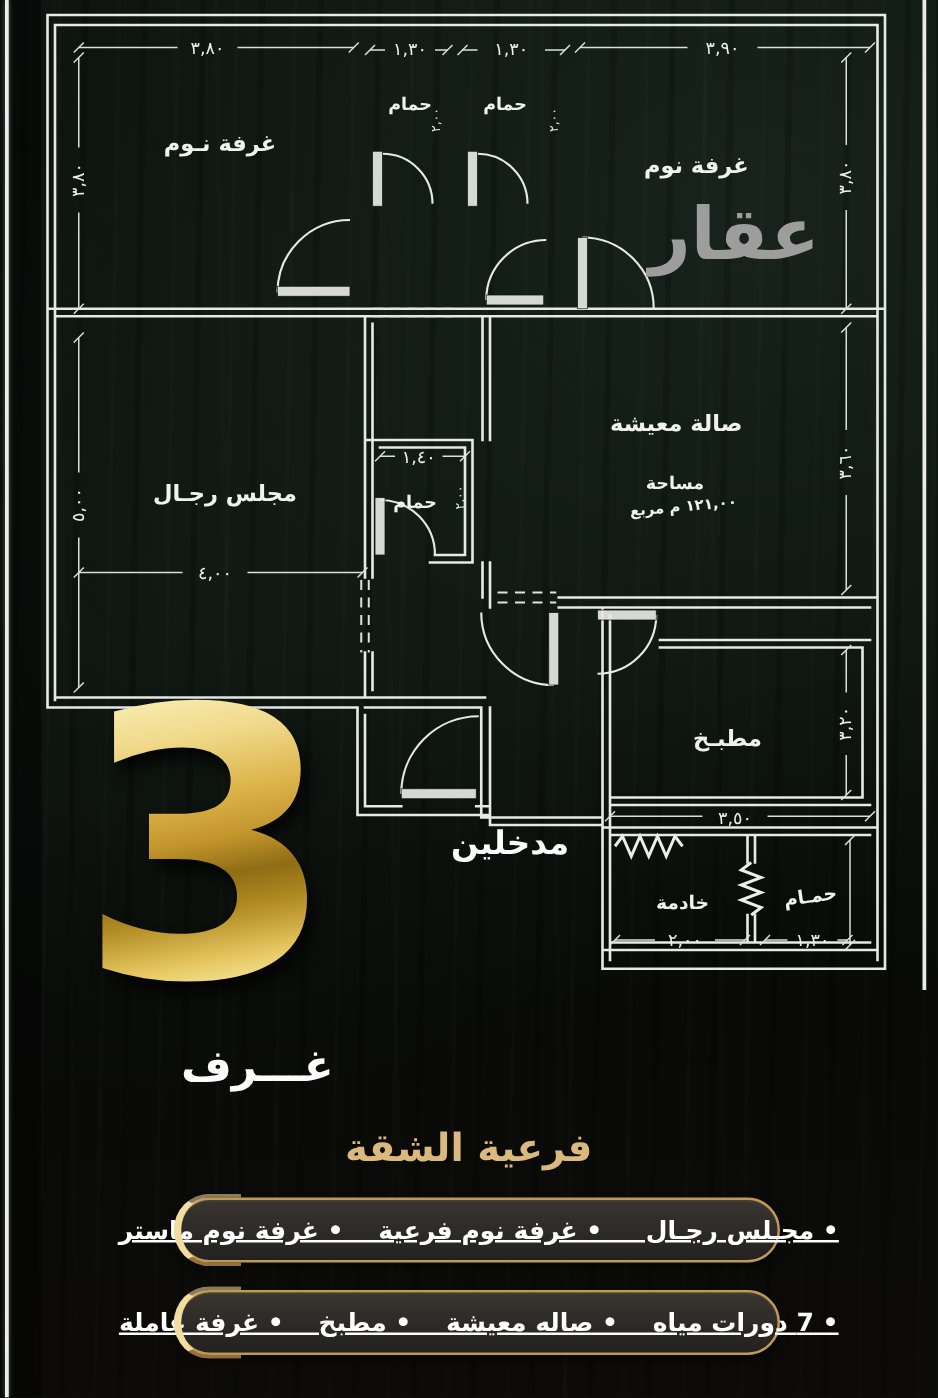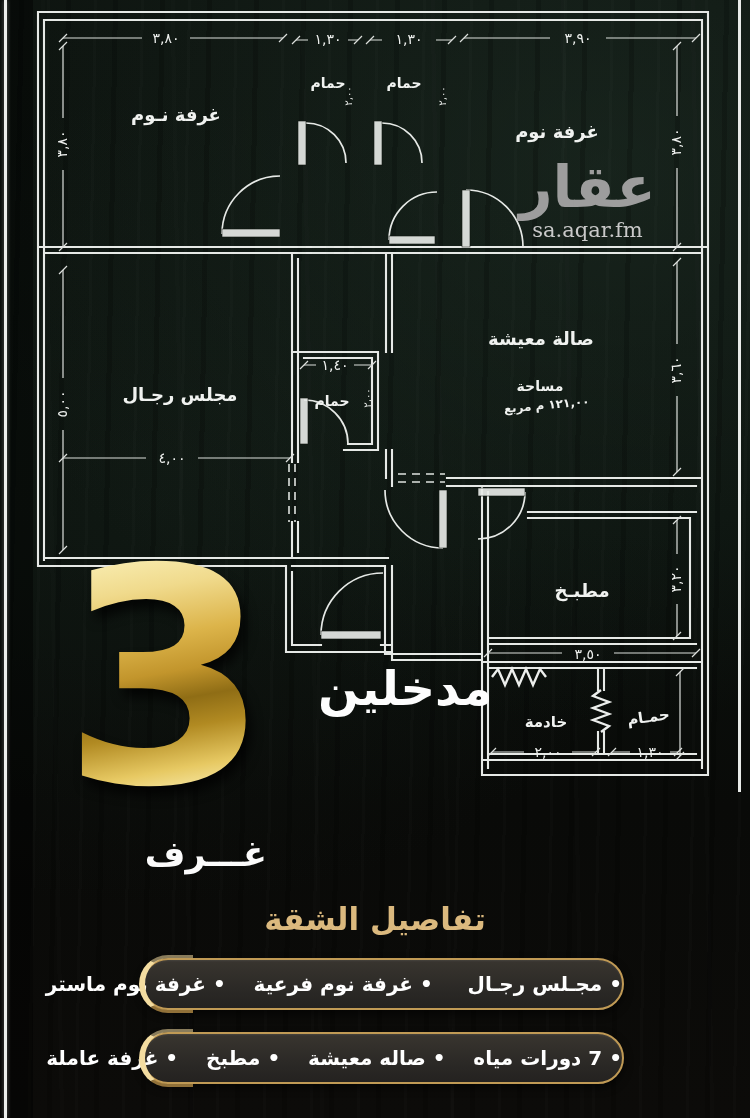--- a/index.html
+++ b/index.html
@@ -30,39 +30,39 @@
   .leaf{fill:#e6e9e6;opacity:.92;stroke:#10150f;stroke-width:.6;}
   .dash{stroke:#dfe3df;stroke-width:1.6;fill:none;stroke-dasharray:8 6;}
   .d{stroke:#dcdfdc;stroke-width:1.2;fill:none;}
   .zz{stroke:#eceeec;stroke-width:2.4;fill:none;stroke-linejoin:miter;}
   text.rl{fill:#f0f2f0;font-weight:bold;font-size:18px;text-anchor:middle;}
   text.dt{fill:#eef0ee;font-size:14px;text-anchor:middle;}
   text.sm{fill:#e6e9e6;font-size:10px;text-anchor:middle;}
   .logo{position:absolute;left:505px;top:126px;width:165px;text-align:center;line-height:1;}
   .logo-name{font-size:58px;font-weight:bold;color:#9d9d9d;letter-spacing:1px;margin-top:32px;}
   .logo-site{font-size:21px;color:#c9c9c9;margin-top:4px;font-family:"DejaVu Serif",serif;}
-  .entrances{position:absolute;left:318px;top:660px;width:180px;
-    color:#fdfdfd;font-size:48px;font-weight:bold;}
+  .entrances{position:absolute;left:318px;top:660px;width:180px;text-align:center;
+    color:#fdfdfd;font-size:26px;font-weight:bold;}
   .badge-num{
     position:absolute;left:62px;top:552px;width:205px;text-align:center;
     font-size:298px;font-weight:bold;line-height:.85;
     background:linear-gradient(170deg,#fbf3bd 0%,#f0da8c 18%,#dcb44a 35%,#c2952c 48%,#8f6d15 58%,#b18a22 68%,#e7c963 82%,#fdf4c0 95%);
     -webkit-background-clip:text;background-clip:text;color:transparent;
     filter:drop-shadow(5px 9px 6px rgba(0,0,0,.75));
   }
   .badge-label{position:absolute;left:62px;top:834px;width:205px;text-align:right;
     color:#fbfbfb;font-size:35px;font-weight:bold;}
   .details-title{position:absolute;left:190px;top:901px;width:370px;text-align:center;
     color:#dbb97e;font-size:31px;font-weight:bold;}
   .pill{
     position:absolute;left:142px;width:478px;height:48px;border-radius:27px;
     border:2px solid #c09a55;background:linear-gradient(180deg,#39352f 0%,#2b2926 60%,#242220 100%);
     box-shadow:0 4px 8px rgba(0,0,0,.55), inset 0 1px 2px rgba(255,255,255,.08);
-    display:flex;align-items:center;justify-content:flex-start;direction:rtl;
-    color:#ffffff;font-size:20px;font-weight:bold;white-space:pre;
+    display:flex;align-items:center;justify-content:center;direction:rtl;
+    color:#ffffff;font-size:20px;font-weight:bold;white-space:pre;text-decoration:underline;
   }
   .pill::before{
     content:"";position:absolute;left:-5px;top:-5px;height:calc(100% + 4px);width:48px;
     border-radius:30px 0 0 30px;border-left:6px solid #f3dca0;border-top:3px solid rgba(243,220,160,.55);
     border-bottom:3px solid rgba(180,140,70,.8);
   }
   .pill1{top:958px;}
   .pill2{top:1032px;}
 </style>
 </head>
@@ -172,29 +172,28 @@
   <text class="rl" x="541" y="345">صالة معيشة</text>
   <text class="rl" style="font-size:14px" x="540" y="391">مساحة</text>
   <text class="rl" style="font-size:12px" transform="rotate(-5 547 409)" x="547" y="409">١٢١,٠٠ م مربع</text>
   <text class="rl" x="582" y="597">مطبـخ</text>
   <text class="rl" style="font-size:15px" x="546" y="727">خادمة</text>
   <text class="rl" style="font-size:15px" transform="rotate(-8 649 722)" x="649" y="722">حمـام</text>
 </svg>
 
 <div class="logo">
   <div class="logo-name">عقار</div>
-  <div class="logo-site">sa.aqar.fm</div>
 </div>
 
 <div class="entrances">مدخلين</div>
 
 <div class="badge-num">3</div>
 <div class="badge-label">غـــرف</div>
 
-<div class="details-title">تفاصيل الشقة</div>
+<div class="details-title">فرعية الشقة</div>
 
 <div class="pill pill1">
   <span>• مجـلس رجـال     • غرفة نوم فرعية    • غرفة نوم ماستر</span>
 </div>
 <div class="pill pill2">
   <span>• 7 دورات مياه    • صاله معيشة    • مطبخ    • غرفة عاملة</span>
 </div>
 
 <div class="edge-left"></div>
 <div class="edge-right"></div>

